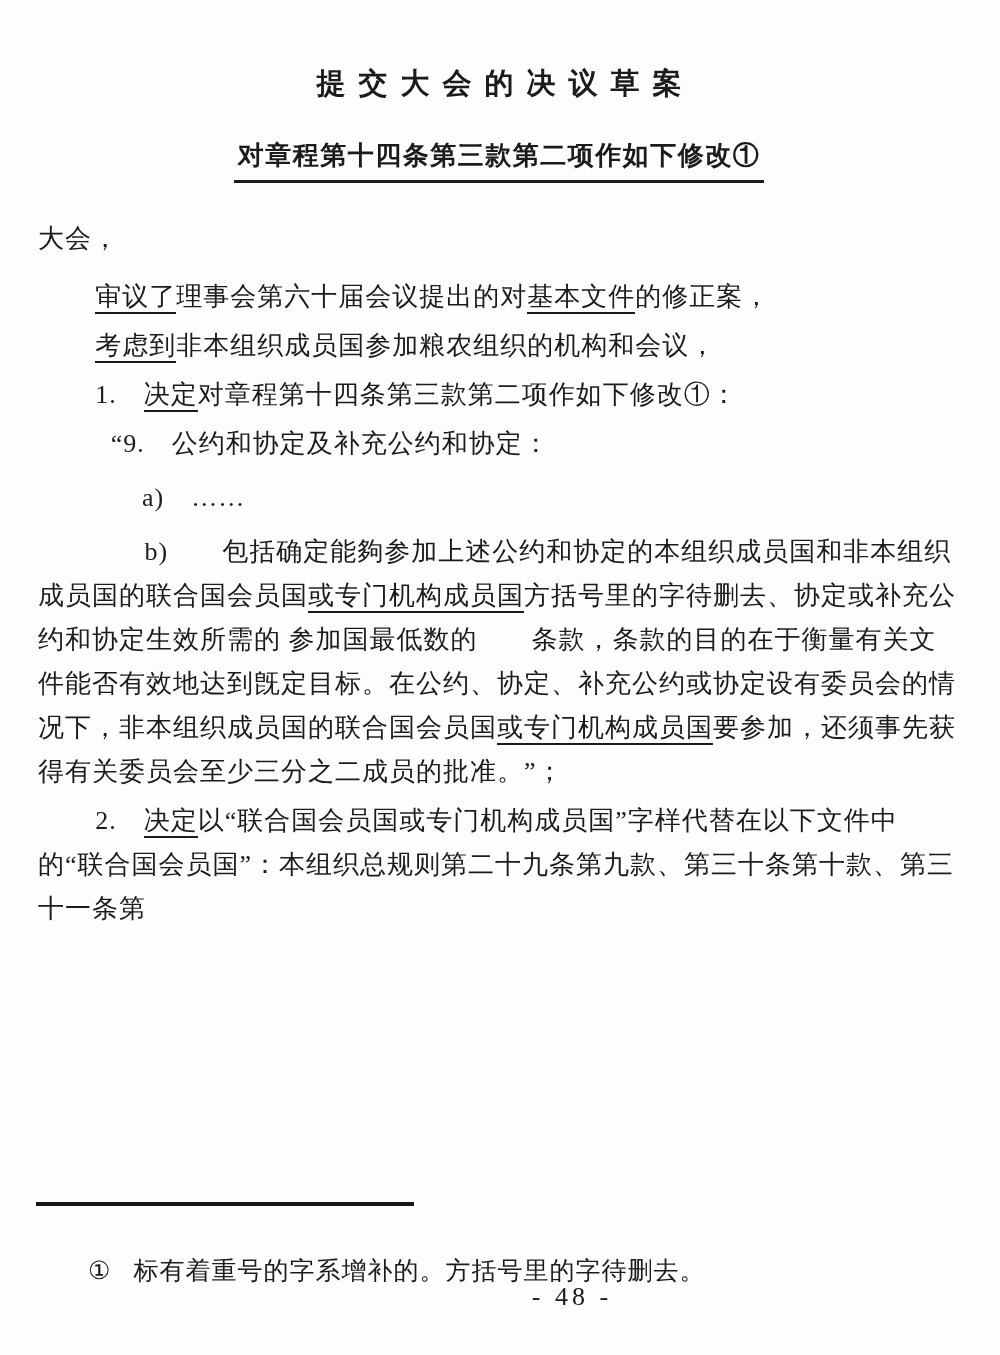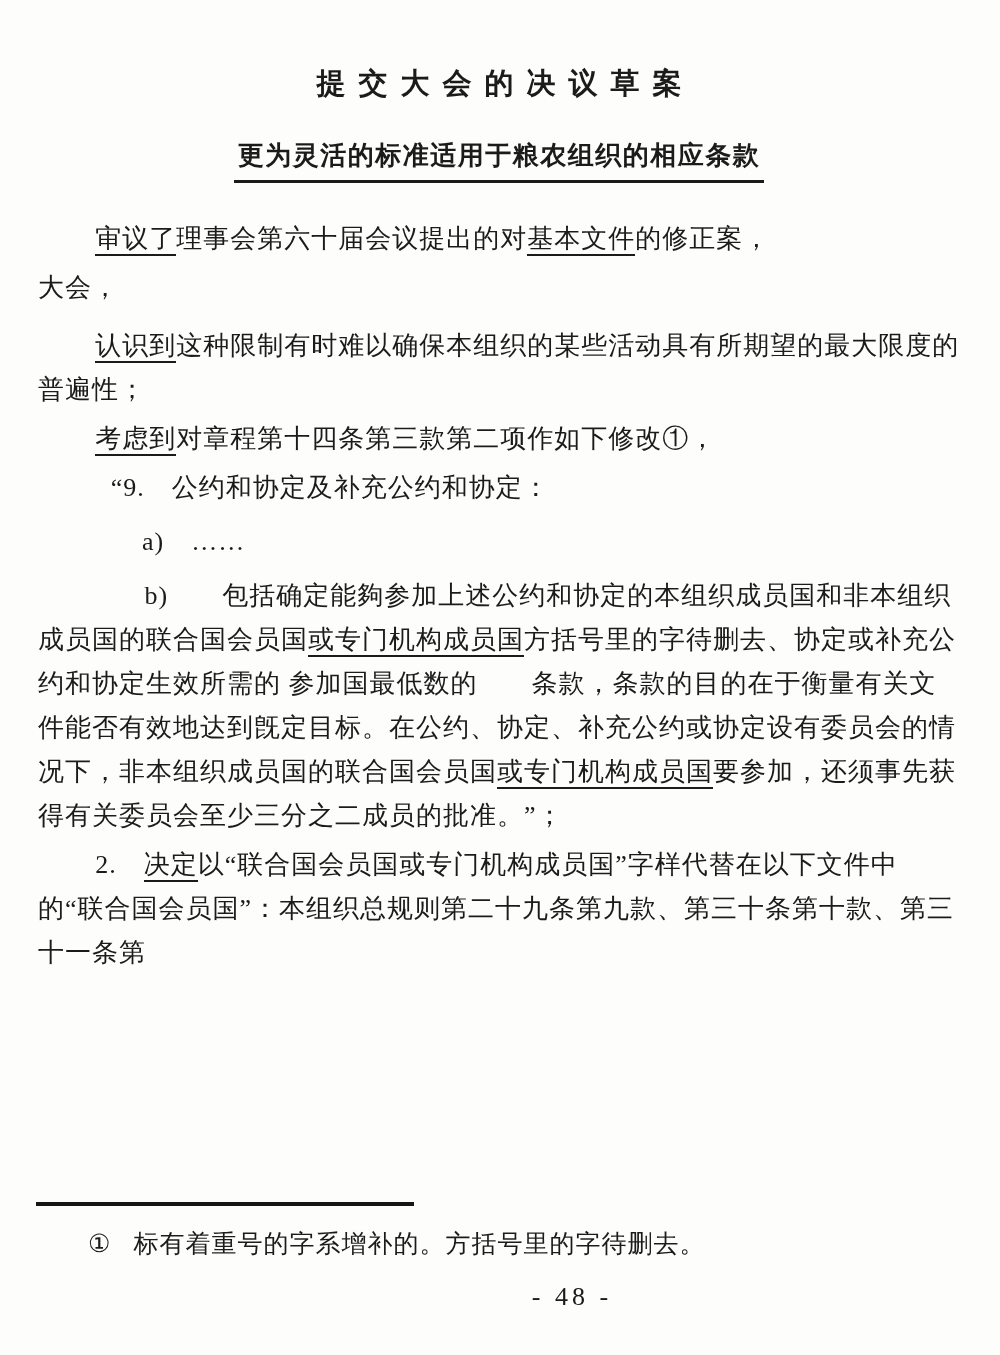--- a/index.html
+++ b/index.html
@@ -43,21 +43,21 @@
   .indent-b{text-indent:4.1em;}
   .u{border-bottom:2px solid #1b1b1b;padding-bottom:1px;}
   .sep-line{
     position:absolute;
     left:36px;top:1202px;
     width:378px;height:4px;
     background:#161616;
   }
   .footnote{
     position:absolute;
-    left:38px;top:1224px;right:40px;
+    left:38px;top:1251px;right:40px;
     font-size:25px;
     line-height:40px;
     letter-spacing:1px;
     padding-left:50px;
   }
   .footnote .marker{margin-right:22px;}
   .page-number{
     position:absolute;
     left:0;right:0;top:1282px;
     text-align:center;
@@ -67,34 +67,34 @@
   }
 </style>
 </head>
 <body>
 
 <div class="page">
   <div class="content">
 
     <div class="doc-title">提交大会的决议草案</div>
 
-    <div class="subtitle-wrap"><span class="doc-subtitle">更为灵活的标准适用于粮农组织的相应条款</span></div>
+    <div class="subtitle-wrap"><span class="doc-subtitle">对章程第十四条第三款第二项作如下修改①</span></div>
 
     <div class="body-text">
 
+      <p class="para salutation">大会，</p>
+
       <p class="para indent"><span class="u">审议了</span><span>理事会第六十届会议提出的对</span><span class="u">基本文件</span><span>的修正案，</span></p>
 
-      <p class="para salutation">大会，</p>
 
 
-      <p class="para indent"><span class="u">认识到</span><span>这种限制有时难以确保本组织的某些活动具有所期望的最大限度的普遍性；</span></p>
 
+      <p class="para indent"><span class="u">考虑到</span><span>非本组织成员国参加粮农组织的机构和会议，</span></p>
 
-      <p class="para indent"><span class="u">考虑到</span><span>对章程第十四条第三款第二项作如下修改①，</span></p>
-
+      <p class="para indent"><span>1.　</span><span class="u">决定</span><span>对章程第十四条第三款第二项作如下修改①：</span></p>
 
       <p class="para indent-quote">“9.　公约和协定及补充公约和协定：</p>
 
       <p class="para indent-a">a)　……</p>
 
       <p class="para indent-b"><span>b)　　包括确定能夠参加上述公约和协定的本组织成员国和非本组织成员国的联合国会员国</span><span class="u">或专门机构成员国</span><span>方括号里的字待删去、协定或补充公约和协定生效所需的 参加国最低数的　　条款，条款的目的在于衡量有关文件能否有效地达到旣定目标。在公约、协定、补充公约或协定设有委员会的情况下，非本组织成员国的联合国会员国</span><span class="u">或专门机构成员国</span><span>要参加，还须事先获得有关委员会至少三分之二成员的批准。”；</span></p>
 
       <p class="para indent"><span>2.　</span><span class="u">决定</span><span>以“联合国会员国或专门机构成员国”字样代替在以下文件中的“联合国会员国”：本组织总规则第二十九条第九款、第三十条第十款、第三十一条第</span></p>
 
     </div>

